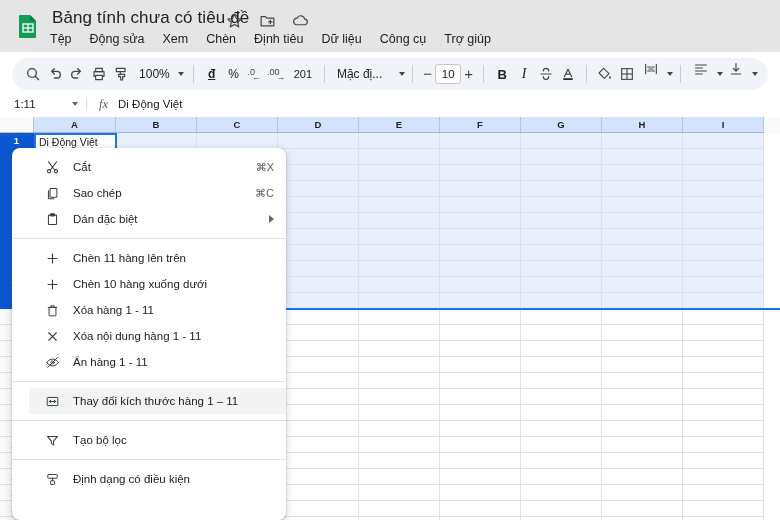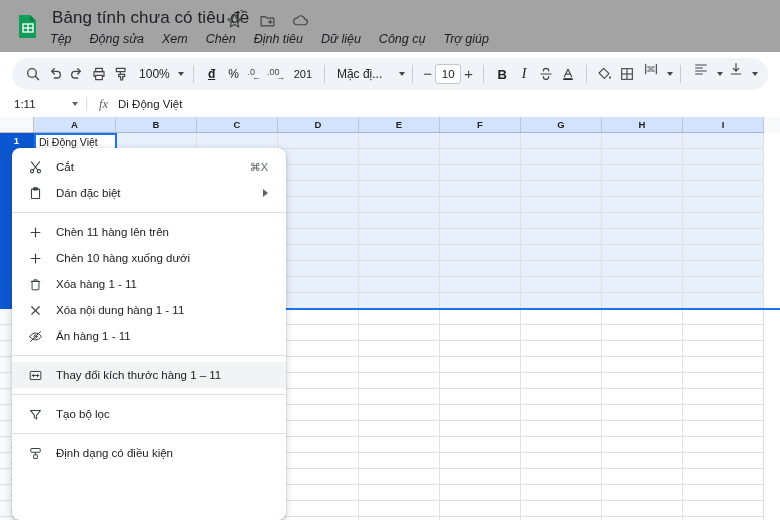--- a/index.html
+++ b/index.html
@@ -7,36 +7,36 @@
     width: 780px; height: 520px;
     font-family: "Liberation Sans", sans-serif;
     background: #ffffff;
     overflow: hidden;
     color: #202124;
     -webkit-font-smoothing: antialiased;
   }
   #app { position: relative; width: 780px; height: 520px; }
 
   
-  .titlebar { position: absolute; left: 0; top: 0; width: 780px; height: 52px; background: #a3a3a3; }
+  .titlebar { position: absolute; left: 0; top: 0; width: 780px; height: 52px; background: #e5e5e5; }
   .logo { position: absolute; left: 14px; top: 12px; width: 28px; height: 28px; }
   .logo svg { display: block; }
   .doc-title {
     position: absolute; left: 52px; top: 8px;
     font-size: 17px; color: #202124; letter-spacing: 0.1px;
     white-space: nowrap;
   }
   .title-icons { position: absolute; left: 226px; top: 12px; display: flex; gap: 16px; align-items: center; }
   .ticon { width: 17px; height: 17px; color: #444746; display: block; }
   .ticon svg { display: block; }
 
   
   .menubar {
     position: absolute; left: 50px; top: 29px;
-    display: flex; gap: 0; align-items: center; font-style: italic;
+    display: flex; gap: 0; align-items: center;
   }
   .menu-item {
     font-size: 12.5px; color: #202124;
     padding: 2px 9px; border-radius: 4px; white-space: nowrap;
     line-height: 16px;
   }
   .menu-item:first-child { padding-left: 0; }
 
   
   .toolbar-wrap { position: absolute; left: 12px; top: 58px; width: 756px; height: 32px; }
@@ -100,21 +100,21 @@
     font-size: 10.5px; color: #202124; white-space: nowrap; overflow: hidden;
   }
 
   
   .ctxmenu {
     position: absolute; left: 12px; top: 148px; width: 274px;
     background: #fff; border-radius: 8px;
     box-shadow: 0 2px 6px 2px rgba(60,64,67,.15), 0 1px 2px rgba(60,64,67,.3);
     padding: 6px 0 0 0; overflow: hidden; height: 372px;
   }
-  .ctx-item { position: relative; height: 26px; display: flex; align-items: center; padding: 0 18px 0 14px; }
+  .ctx-item { position: relative; height: 26px; display: flex; align-items: center; padding: 0 12px 0 14px; margin-left: 17px; }
   .ctx-item.hl { background: #f1f3f4; }
   .ctx-ico { width: 18px; height: 18px; display: flex; align-items: center; justify-content: center; color: #3c4043; flex: 0 0 18px; }
   .ctx-ico svg { display: block; }
   .ctx-label { font-size: 11.5px; color: #202124; margin-left: 12px; white-space: nowrap; }
   .ctx-short { margin-left: auto; font-size: 11px; color: #5f6368; }
   .ctx-arrow { margin-left: auto; width: 0; height: 0; border-top: 4px solid transparent; border-bottom: 4px solid transparent; border-left: 5px solid #5f6368; }
   .ctx-div { height: 1px; background: #e0e0e0; margin: 6px 0; }
 </style>
 </head>
 <body>
@@ -581,20 +581,30 @@
             <line x1="8.4" x2="18.5" y1="16" y2="3"></line>
             <line x1="15.6" x2="5.5" y1="16" y2="3"></line>
           </svg>
         </span>
         <span class="ctx-label">Cắt</span>
         <span class="ctx-short">⌘X</span>
       </div>
       <div class="ctx-item">
         <span class="ctx-ico">
           <svg width="15" height="15" viewBox="0 0 24 24" fill="none" stroke="#3c4043" stroke-width="1.7" stroke-linejoin="round">
+            <rect x="8" y="4" width="11" height="14" rx="1"></rect>
+            <path d="M5.5 7v12.5a1 1 0 0 0 1 1H15"></path>
+          </svg>
+        </span>
+        <span class="ctx-label">Sao chép</span>
+        <span class="ctx-short">⌘C</span>
+      </div>
+      <div class="ctx-item">
+        <span class="ctx-ico">
+          <svg width="15" height="15" viewBox="0 0 24 24" fill="none" stroke="#3c4043" stroke-width="1.7" stroke-linejoin="round">
             <rect x="5.5" y="5" width="13" height="15" rx="1"></rect>
             <rect x="9" y="2.8" width="6" height="3.6" rx="0.7" fill="#3c4043"></rect>
           </svg>
         </span>
         <span class="ctx-label">Dán đặc biệt</span>
         <span class="ctx-arrow"></span>
       </div>
       <div class="ctx-div"></div>
       <div class="ctx-item">
         <span class="ctx-ico">

